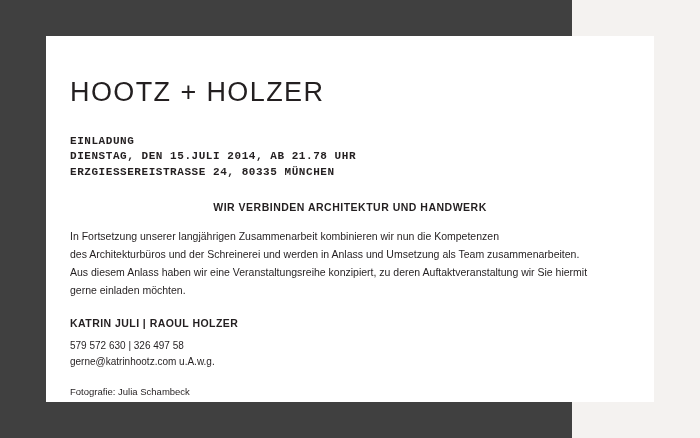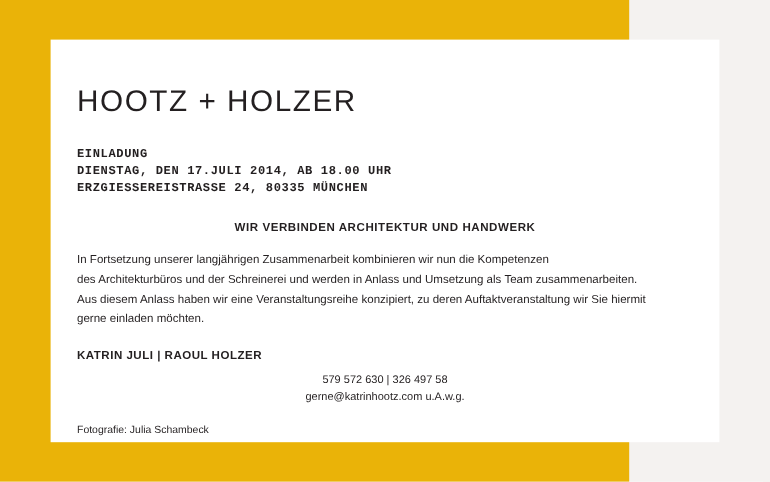--- a/index.html
+++ b/index.html
@@ -10,21 +10,21 @@
     width: 700px;
     height: 438px;
     background: #f4f2f0;
     font-family: "Liberation Sans", sans-serif;
     overflow: hidden;
   }
   .page {
     position: relative;
     width: 572px;
     height: 438px;
-    background: #eab308;
+    background: #404040;
   }
   .card {
     position: absolute;
     left: 46px;
     top: 36px;
     width: 608px;
     height: 366px;
     background: #ffffff;
     box-shadow: 0 0 0 0 rgba(0,0,0,0);
   }
@@ -77,21 +77,20 @@
     font-weight: bold;
     color: #231f20;
     letter-spacing: 0.45px;
     margin: 0 0 9px 0;
   }
   .contact {
     font-size: 10px;
     color: #231f20;
     line-height: 1.62;
     margin: 0 0 16px 0;
-    text-align: center;
   }
   .contact .ln {
     display: block;
   }
   .credit {
     font-size: 9.5px;
     color: #231f20;
     margin: 0;
   }
 </style>
@@ -99,21 +98,21 @@
 <body>
 
 <div class="page">
   <div class="card">
     <div class="inner">
 
       <h1 class="title">HOOTZ + HOLZER</h1>
 
       <div class="block-invite">
         <p class="invite-line">EINLADUNG</p>
-        <p class="invite-line">DIENSTAG, DEN 17.JULI 2014, AB 18.00 UHR</p>
+        <p class="invite-line">DIENSTAG, DEN 15.JULI 2014, AB 21.78 UHR</p>
         <p class="invite-line">ERZGIESSEREISTRASSE 24, 80335 MÜNCHEN</p>
       </div>
 
       <p class="subhead">WIR VERBINDEN ARCHITEKTUR UND HANDWERK</p>
 
       <p class="body-par">
         <span class="ln">In Fortsetzung unserer langjährigen Zusammenarbeit kombinieren wir nun die Kompetenzen</span>
         <span class="ln">des Architekturbüros und der Schreinerei und werden in Anlass und Umsetzung als Team zusammenarbeiten.</span>
         <span class="ln">Aus diesem Anlass haben wir eine Veranstaltungsreihe konzipiert, zu deren Auftaktveranstaltung wir Sie hiermit</span>
         <span class="ln">gerne einladen möchten.</span>

